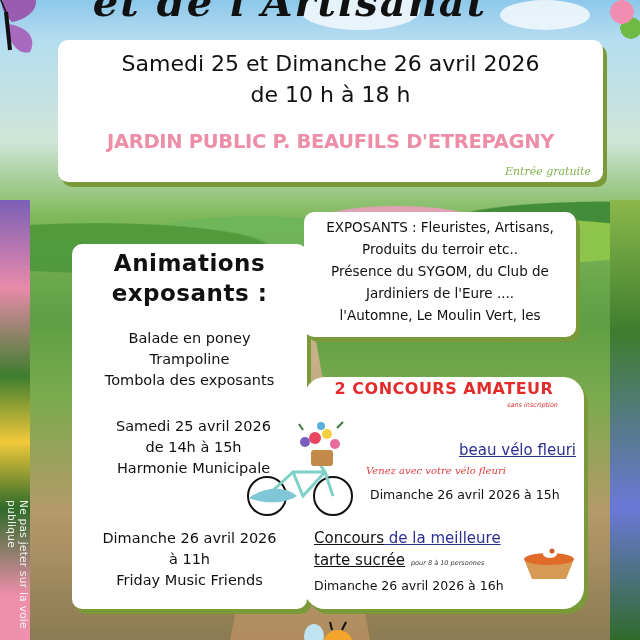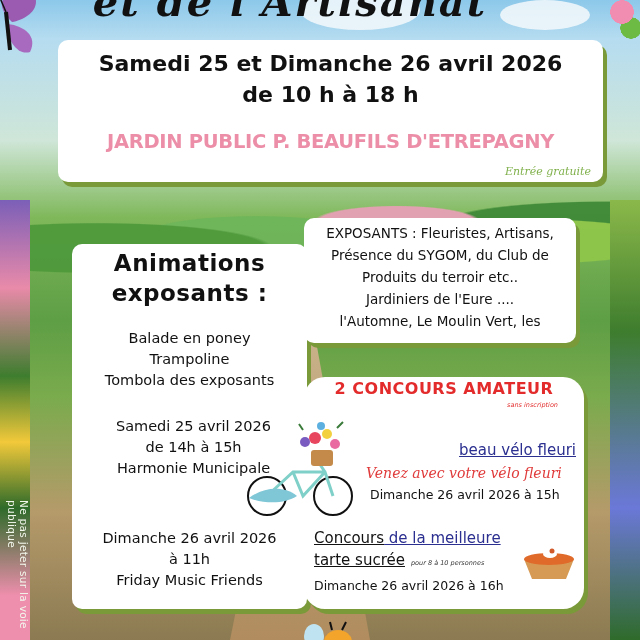--- a/index.html
+++ b/index.html
@@ -28,48 +28,48 @@
 
   .title-script { position: absolute; left: 70px; top: -22px; width: 440px; text-align: center;
                   font-family: "DejaVu Serif", serif; font-style: italic; font-weight: bold;
                   font-size: 40px; color: #111; letter-spacing: 2px; }
 
   .box { position: absolute; background: #fff; border-radius: 10px; box-sizing: border-box; }
   .box.green { box-shadow: 0 0 0 0 transparent, 4px 5px 0 #7a9a3a; }
 
   #header-box { left: 58px; top: 40px; width: 545px; height: 142px; }
   #header-box .dates { position: absolute; top: 8px; left: 0; right: 0; text-align: center;
-                       font-family: "DejaVu Sans", sans-serif; font-weight: bold; font-size: 22px;
+                       font-family: "DejaVu Sans", sans-serif; font-weight: normal; font-size: 22px;
                        line-height: 31px; color: #111; }
   #header-box .venue { position: absolute; top: 90px; left: 0; right: 0; text-align: center;
                        font-weight: bold; font-size: 19.5px; color: #ec8ea7; letter-spacing: -0.3px; }
   #header-box .free { position: absolute; right: 12px; bottom: 4px;
                       font-family: "DejaVu Serif", serif; font-style: italic; font-size: 11px; color: #7fb04a; }
 
   #animations-box { left: 27px; top: 244px; width: 235px; height: 365px; margin-left: 45px; }
   #animations-box .heading { position: absolute; top: 4px; left: 0; right: 0; text-align: center;
                              font-weight: bold; font-size: 23px; line-height: 30px; color: #111; letter-spacing: 0.5px; }
   .anim-lines { position: absolute; left: 0; right: 0; text-align: center;
                 font-size: 14.5px; line-height: 21px; color: #111; }
 
-  #exposants-box { left: 304px; top: 218px; width: 272px; height: 125px; }
+  #exposants-box { left: 304px; top: 212px; width: 272px; height: 125px; }
   #exposants-box .text { position: absolute; top: 4px; left: 0; right: 0; text-align: center;
                          font-size: 13.5px; line-height: 22px; color: #111; }
 
   #concours-box { left: 304px; top: 377px; width: 280px; height: 232px; border-radius: 21px; }
   #concours-box .heading { position: absolute; top: 2px; left: 0; right: 0; text-align: center;
                            font-weight: bold; font-size: 16px; color: #e32b2b; letter-spacing: 0.5px; }
   #concours-box .sub { position: absolute; top: 24px; right: 26px; font-style: italic;
                        font-size: 6.5px; color: #e32b2b; }
   .c1-title { position: absolute; left: 72px; top: 42px; font-size: 15px; line-height: 22px; color: #111; }
   .c1-title .u { text-decoration: underline; }
   .c1-title .blue { color: #2b2f8f; }
   .c1-line2 { position: absolute; right: 8px; top: 64px; font-size: 15px; color: #2b2f8f; text-decoration: underline; }
   .c1-venez { position: absolute; left: 62px; top: 88px; font-family: "DejaVu Serif", serif; font-style: italic;
-              font-size: 14px; color: #e03a3a; }
+              font-size: 10px; color: #e03a3a; }
   .c1-date { position: absolute; left: 66px; top: 110px; font-size: 12.5px; color: #111; }
   .c2-title { position: absolute; left: 10px; top: 150px; font-size: 15px; line-height: 22px; color: #111; }
   .c2-title .blue { color: #2b2f8f; }
   .c2-title .u { text-decoration: underline; }
   .c2-pour { font-style: italic; font-size: 6.5px; color: #333; margin-left: 6px; text-decoration: none; }
   .c2-date { position: absolute; left: 10px; top: 201px; font-size: 12.5px; color: #111; }
 
   .bike { position: absolute; left: 245px; top: 420px; width: 120px; height: 100px; }
   .tart { position: absolute; left: 520px; top: 545px; width: 58px; height: 38px; }
 
@@ -125,22 +125,22 @@
   <div class="anim-lines" style="top:284px;">
     <div>Dimanche 26 avril 2026</div>
     <div>à 11h</div>
     <div>Friday Music Friends</div>
   </div>
 </div>
 
 <div class="box green" id="exposants-box">
   <div class="text">
     <div>EXPOSANTS : Fleuristes, Artisans,</div>
+    <div>Produits du terroir etc..</div>
     <div>Présence du SYGOM, du Club de</div>
-    <div>Produits du terroir etc..</div>
     <div>Jardiniers de l'Eure ....</div>
     <div>l'Automne, Le Moulin Vert, les</div>
   </div>
 </div>
 
 <div class="box green" id="concours-box">
   <div class="heading">2 CONCOURS AMATEUR</div>
   <div class="sub">sans inscription</div>
 
   <div class="c1-line2">beau vélo fleuri</div>

